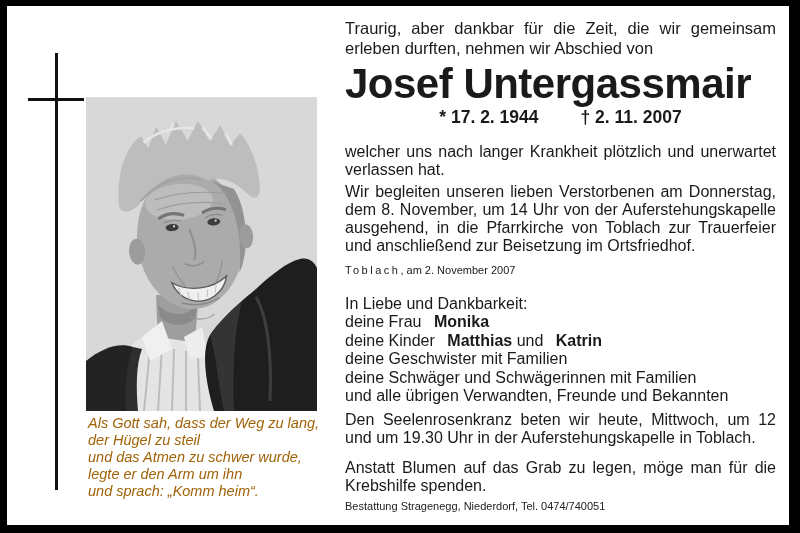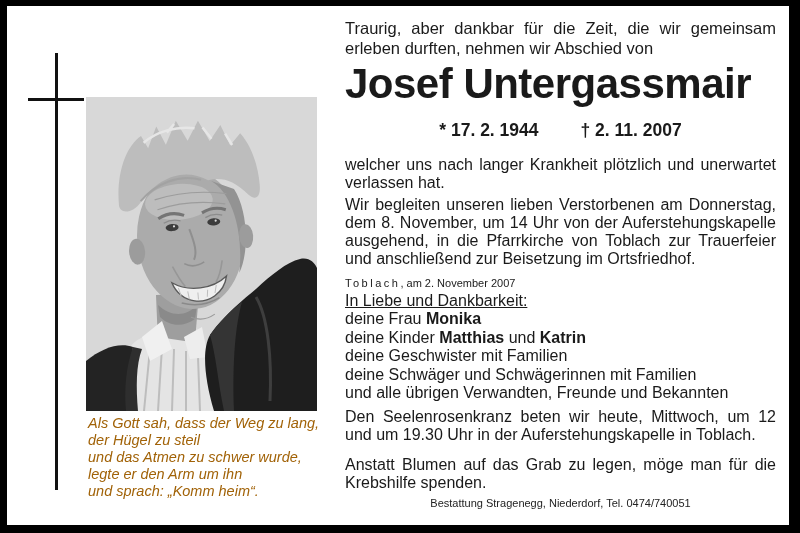--- a/index.html
+++ b/index.html
@@ -44,37 +44,37 @@
     padding-top:12px;
     font-size:16px; line-height:18px;
   }
   .intro{ font-size:16.5px; line-height:20px; text-align:justify; }
   .deceased-name{
     font-size:42px; font-weight:bold; line-height:44px;
     letter-spacing:-0.5px; white-space:nowrap; margin-top:4px;
   }
   .dates{
     text-align:center; font-weight:bold; font-size:17.5px;
-    margin-top:15px;
+    margin-top:2px;
   }
   .dates .birth{ margin-right:42px; }
   .para{ text-align:justify; }
   .p1{ margin-top:17px; }
   .p2{ margin-top:4px; }
   .place-date{ margin-top:6px; font-size:11px; }
   .place-date .place{ letter-spacing:2.5px; }
-  .gratitude{ margin-top:0;text-decoration:underline; }
+  .gratitude{ margin-top:16px; }
   .family{ line-height:18.5px; }
   .p3{ margin-top:5px; }
   .p4{ margin-top:12px; }
   .small-print{
     margin-top:5px; font-size:11px; color:#222;
-    text-align:center; line-height:13px;
+    text-align:left; line-height:13px;
   }
-  b{font-weight:bold;}
+  b{font-weight:bold;margin-left:8px;}
 </style>
 </head>
 <body>
 
 <div class="page">
 
   <div class="cross-v"></div>
   <div class="cross-h"></div>
 
   <div class="photo">

